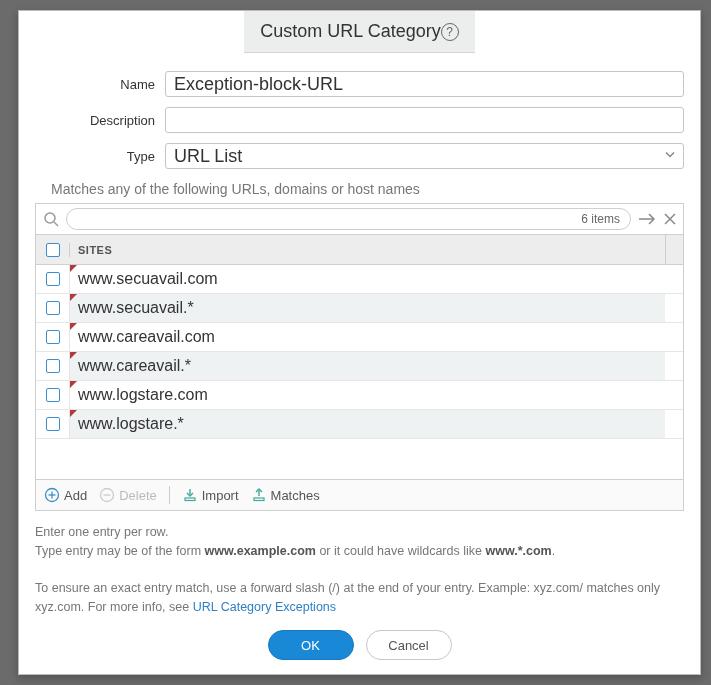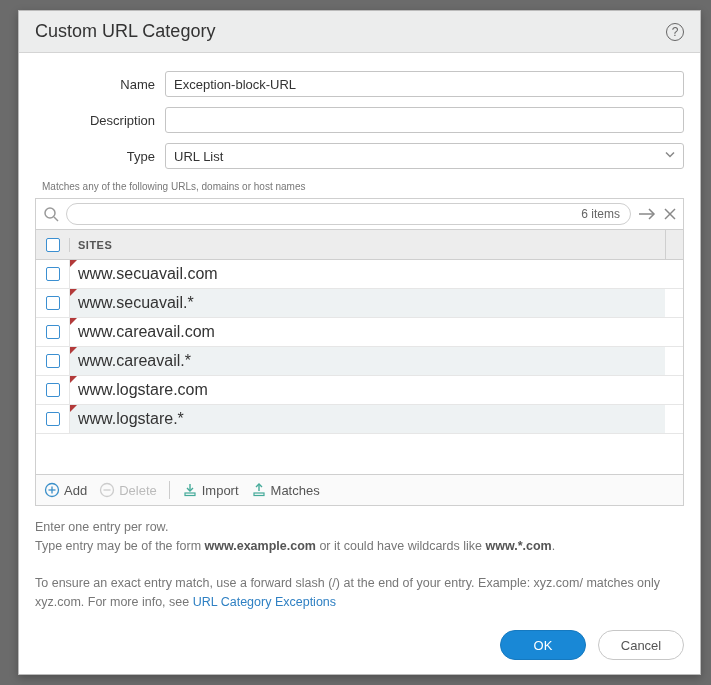--- a/index.html
+++ b/index.html
@@ -17,20 +17,21 @@
   position: absolute;
   top: 10px;
   left: 18px;
   right: 10px;
   bottom: 10px;
   background: #fff;
   border: 1px solid #bbb;
   display: flex;
   flex-direction: column;
   box-shadow: 0 3px 8px rgba(0,0,0,0.25);
+  align-items: center;
 }
 .dialog-header {
   background: #eceded;
   border-bottom: 1px solid #d4d4d4;
   padding: 10px 16px;
   display: flex;
   justify-content: space-between;
   align-items: center;
 }
 .dialog-title {
@@ -66,39 +67,39 @@
   padding-right: 10px;
   color: #333;
   font-size: 13px;
 }
 .form-input {
   flex: 1;
   height: 26px;
   border: 1px solid #c5c5c5;
   border-radius: 3px;
   padding: 0 8px;
-  font-size: 13px;
+  font-size: 18px;
   color: #333;
 }
 .form-select {
   flex: 1;
   position: relative;
 }
 .form-select .form-input { width: 100%; padding-right: 42px; }
 .chevron-down {
   position: absolute;
   right: 8px;
   top: 50%;
   transform: translateY(-50%);
   pointer-events: none;
 }
 .hint {
   color: #777;
-  font-size: 10px;
-  margin: 12px 0 6px 7px;
+  font-size: 14px;
+  margin: 12px 0 6px 16px;
 }
 .list-panel {
   border: 1px solid #cfcfcf;
 }
 .search-bar {
   display: flex;
   align-items: center;
   padding: 4px 6px;
   border-bottom: 1px solid #cfcfcf;
   background: #fff;

